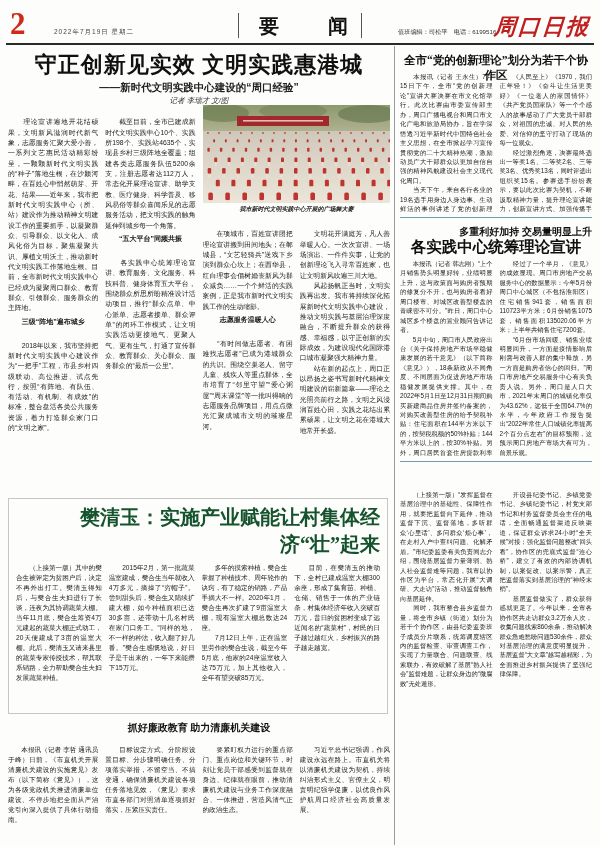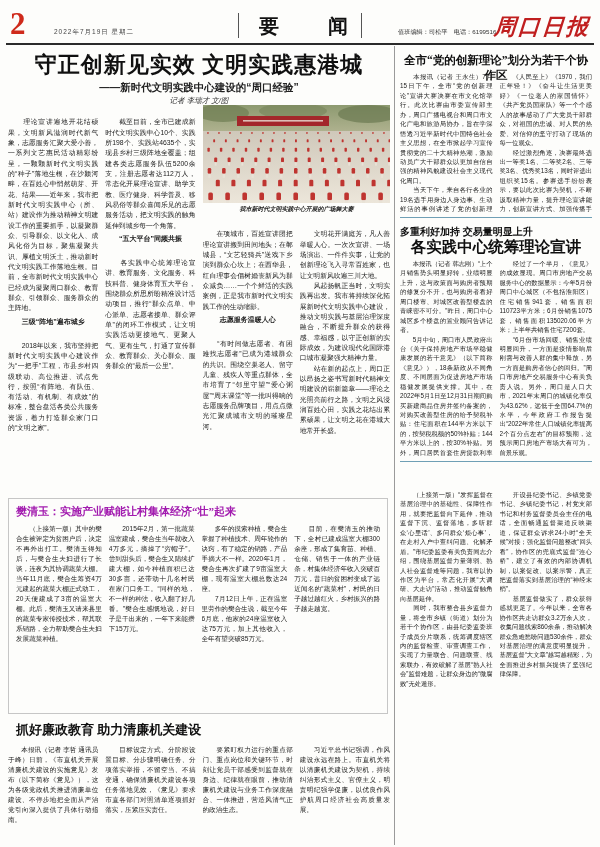--- a/index.html
+++ b/index.html
@@ -28,33 +28,33 @@
   .subhead{text-align:center;font-weight:bold;font-size:7px;margin:3px 0;white-space:normal;}
   .main-body{left:8px;top:107px;width:382px;height:389px;}
   .ph-space{padding-top:112px;}
   
   .photo{left:203px;top:105px;width:187px;height:98px;overflow:hidden;}
   .photo svg{display:block;}
   .photo-cap{left:203px;top:205px;width:187px;text-align:center;font-size:6px;font-weight:bold;
              font-style:italic;color:#222;}
   
   .fanbox{left:8px;top:498px;width:380px;height:216px;border:1px solid #c6c6c6;box-sizing:border-box;padding:5px 7px;}
-  .h2{ text-align:left;font-size:11px;font-weight:bold;font-family:"Liberation Serif",serif;color:#a21caf;}
+  .h2{ text-align:right;font-size:20px;font-weight:bold;font-family:"Liberation Serif",serif;color:#14532d;}
   .fanbody{height:176px;margin-top:5px;}
   
-  .h3{left:16px;top:721px;width:382px;text-align:left;font-size:13px;font-weight:bold;
+  .h3{left:8px;top:721px;width:382px;text-align:center;font-size:10px;font-weight:bold;
       font-family:"Liberation Serif",serif;color:#101010;}
   .lianbody{left:8px;top:745px;width:382px;height:100px;}
   
   .vrule{left:394px;top:46px;width:1px;bottom:2px;background:#9a9a9a;}
   .ha{left:400px;top:53px;width:192px;text-align:center;font-size:11.5px;font-weight:bold;
       font-family:"Liberation Serif",serif;color:#101010;}
   .abody{left:400px;top:72px;width:192px;height:140px;}
   .sep1{left:400px;top:217px;width:192px;height:1px;background:#6f9fb5;}
-  .kicker{left:400px;top:225px;width:192px;text-align:left;font-size:10px;font-weight:bold;color:#101010;}
+  .kicker{left:400px;top:225px;width:192px;text-align:right;font-size:10px;font-weight:bold;color:#101010;}
   .hb{left:400px;top:237px;width:192px;text-align:center;font-size:15.5px;font-weight:bold;
       font-family:"Liberation Serif",serif;color:#101010;}
   .bbody{left:400px;top:259px;width:192px;height:197px;}
   .sep2{left:400px;top:461px;width:192px;height:1px;background:#6f9fb5;}
   .hc{left:400px;top:469px;width:192px;text-align:center;font-size:12.5px;font-weight:bold;
       font-family:"Liberation Serif",serif;color:#101010;}
   .cbody{left:400px;top:490px;width:192px;height:355px;}
 </style>
 </head>
 <body>

